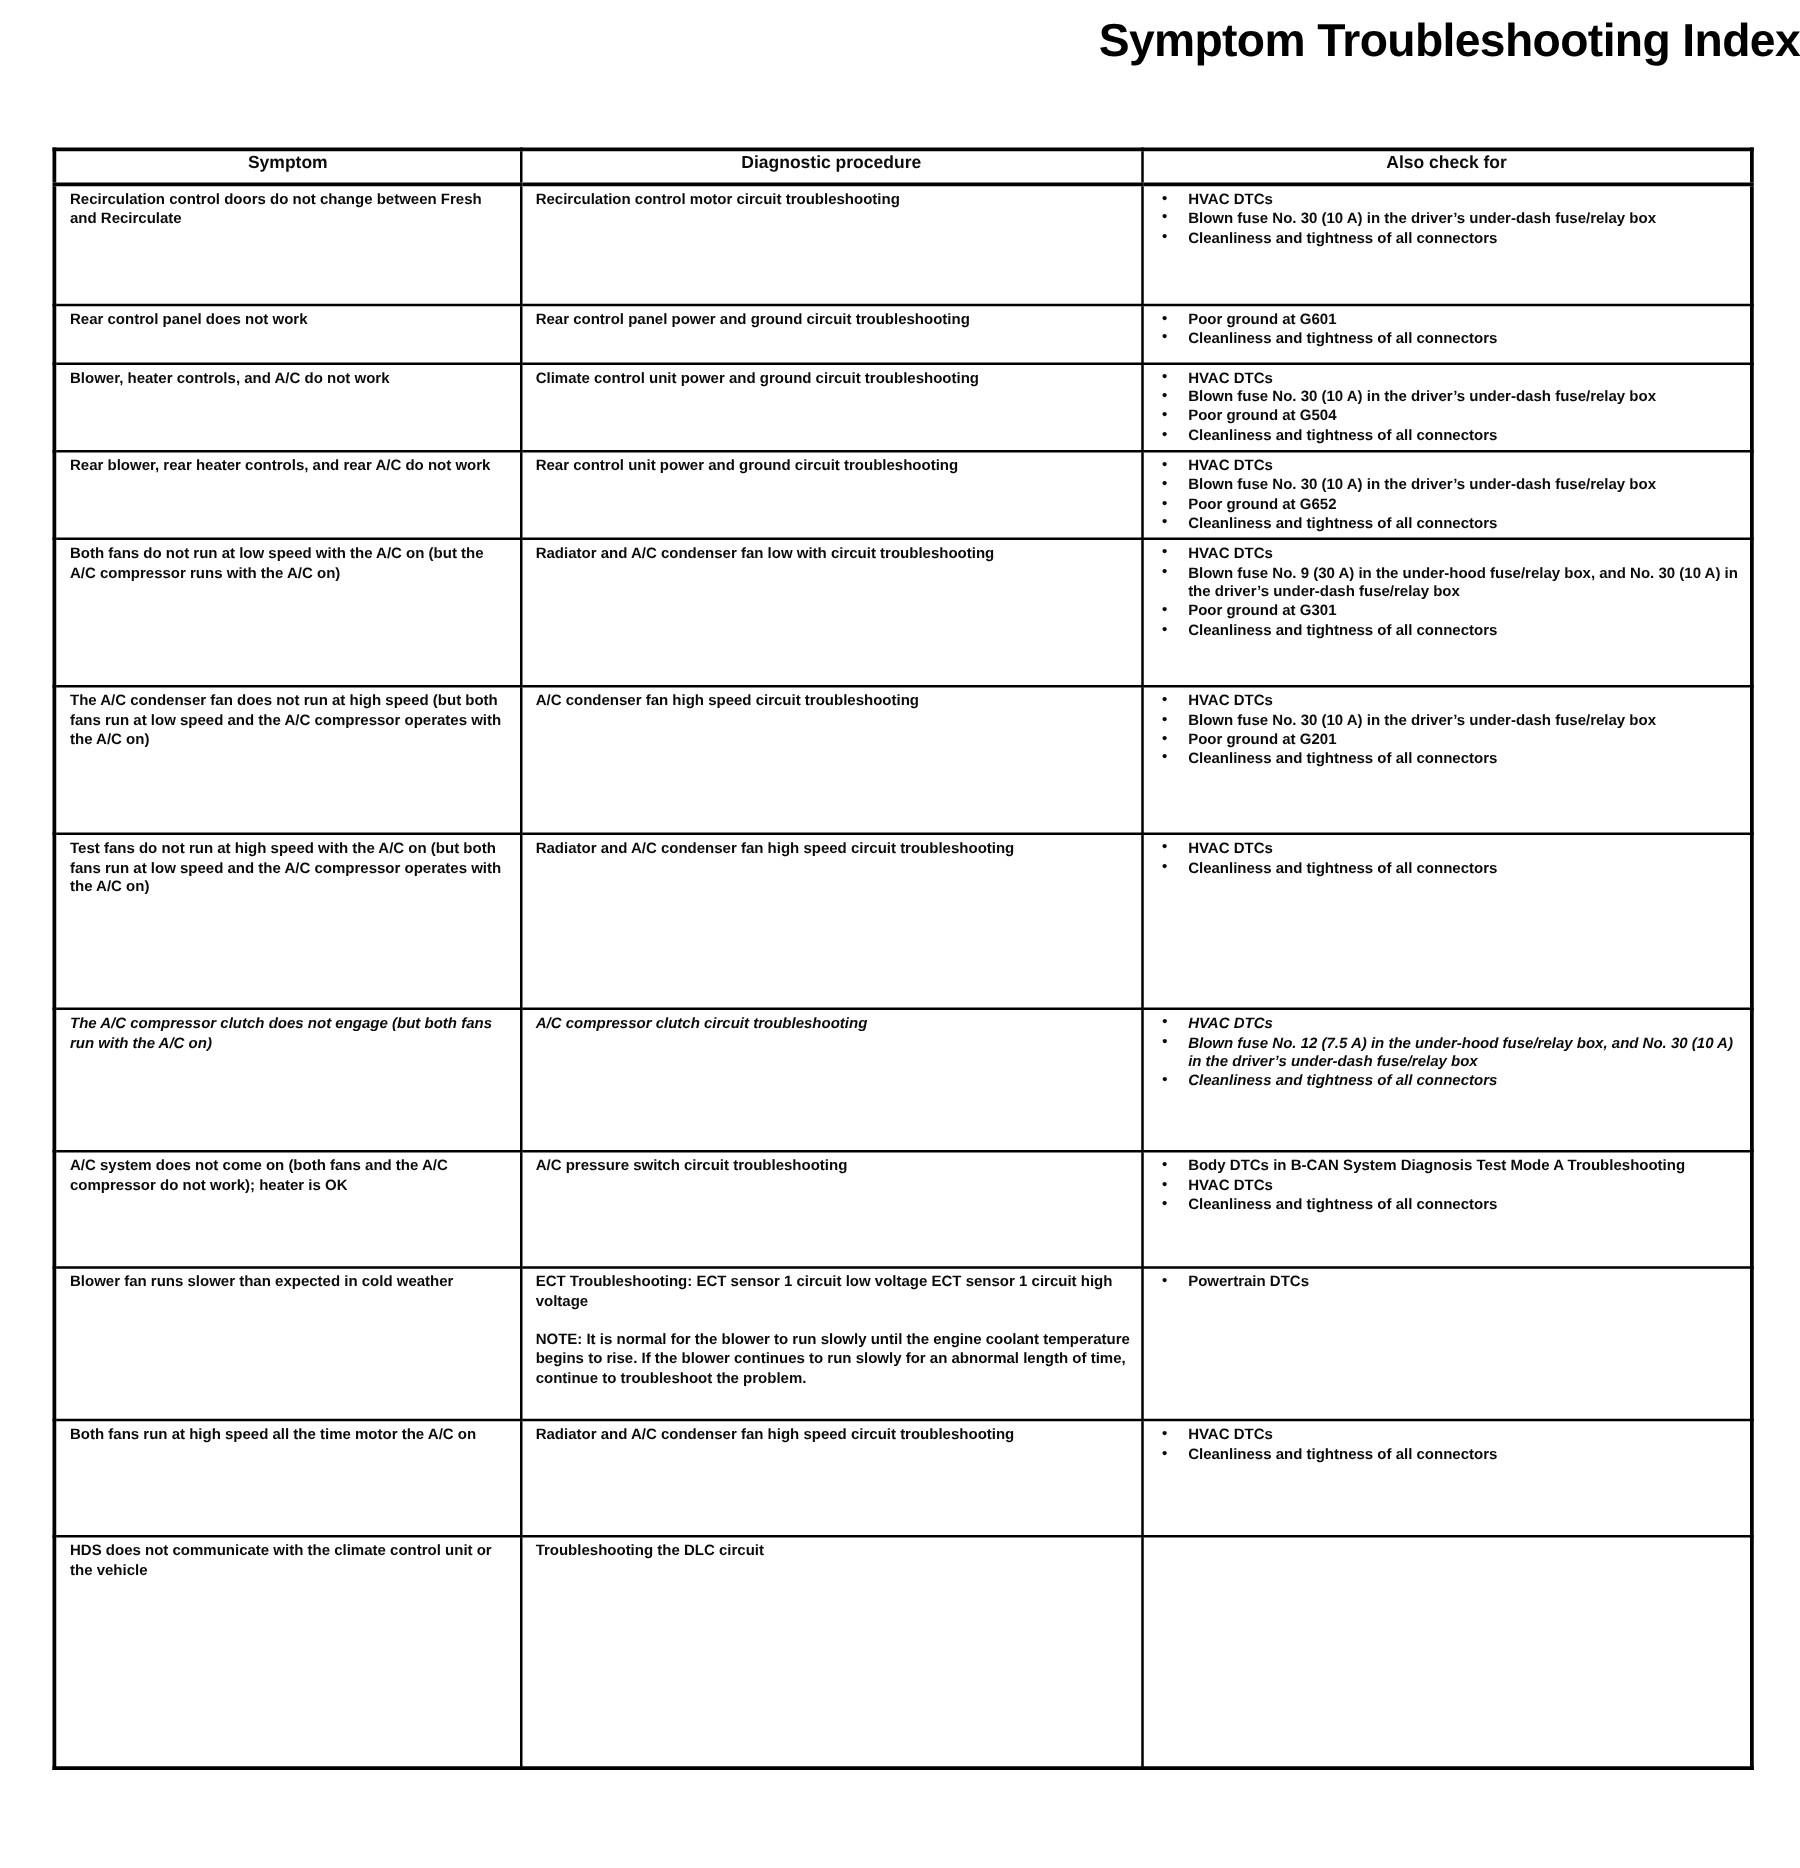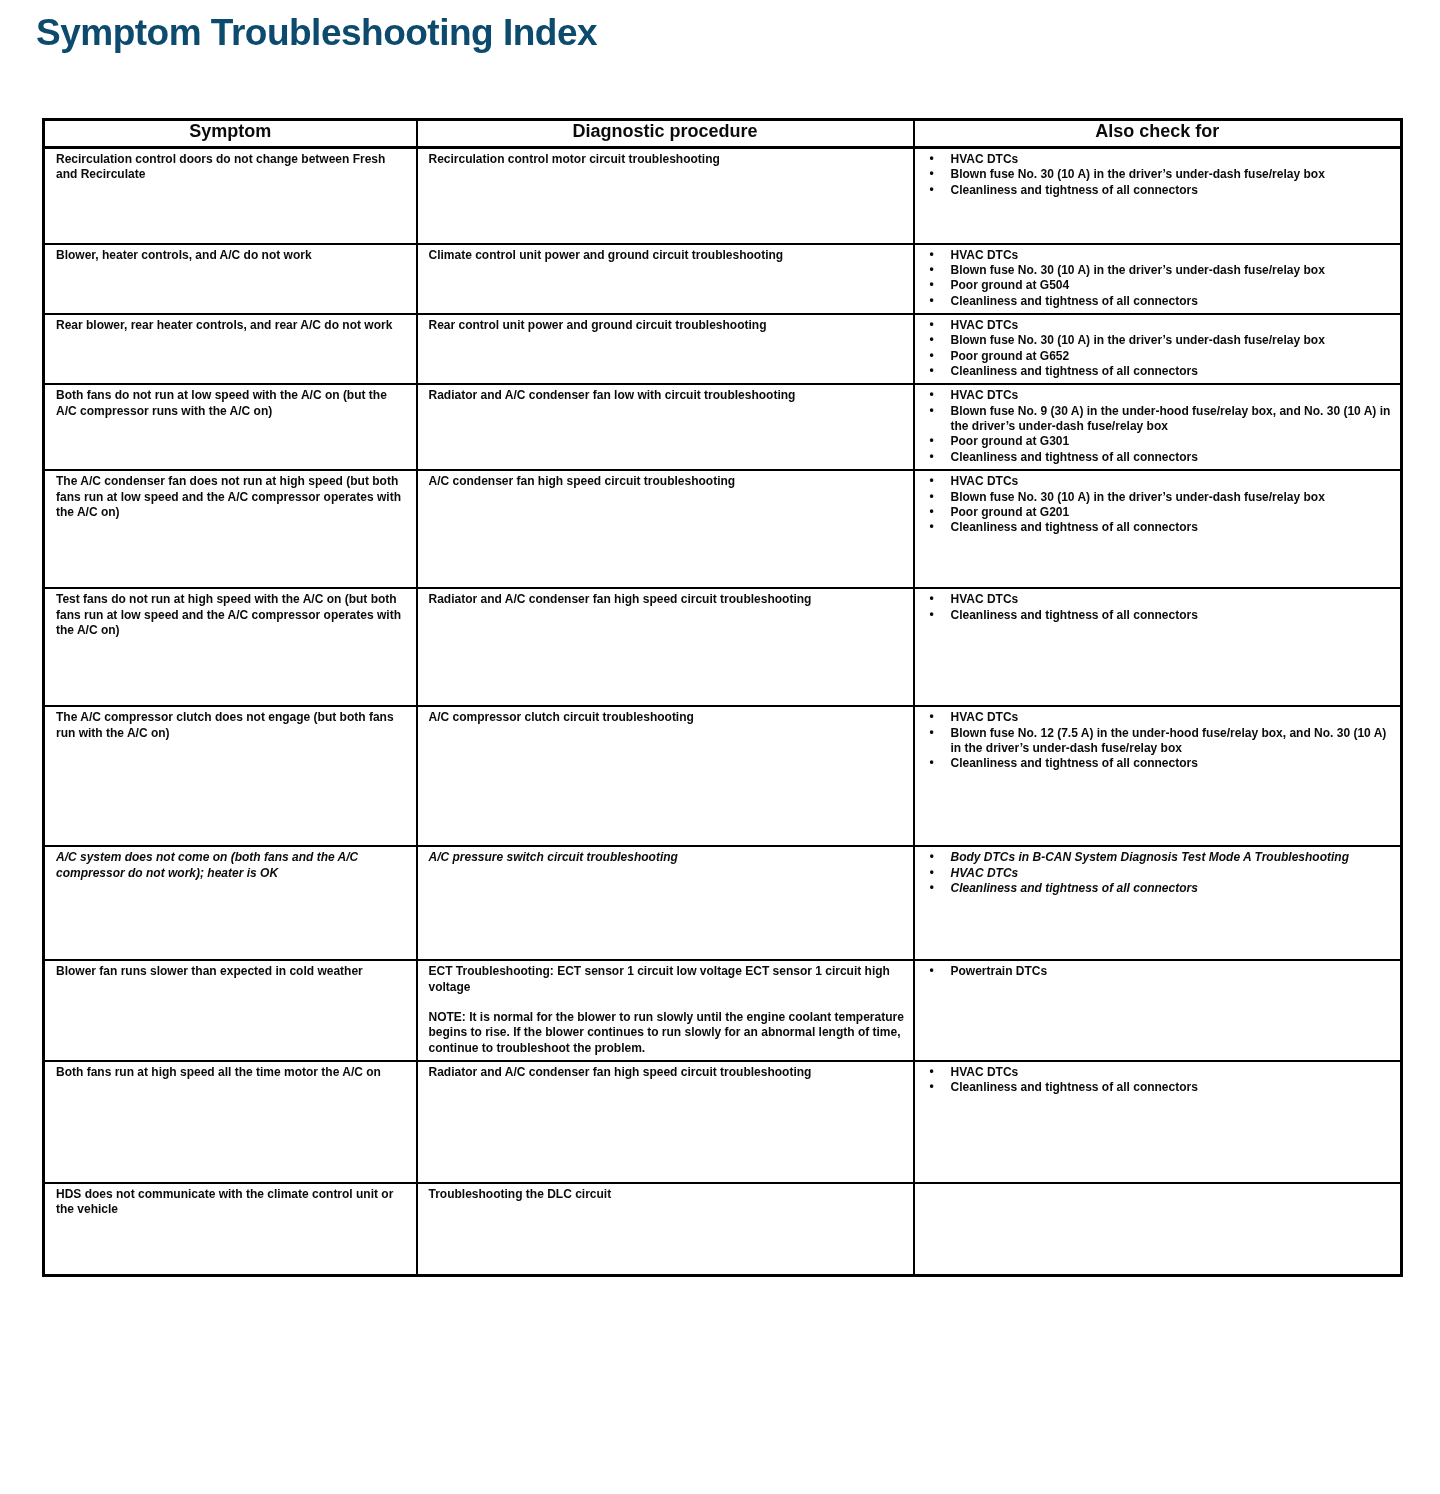--- a/index.html
+++ b/index.html
@@ -15,42 +15,43 @@
     height: 1494px;
     background: #ffffff;
     overflow: hidden;
   }
   .page-title {
     margin: 14px 0 4px 36px;
     font-size: 37px;
     font-weight: 800;
     letter-spacing: -0.5px;
     line-height: 1.05;
-    color: #0c4a6e;
+    color: #000000;
+    text-align: right;
   }
   table.symptom-table {
     position: absolute;
     left: 42px;
     top: 118px;
     width: 1358px;
     border-collapse: collapse;
     table-layout: fixed;
     border: 3px solid #000;
   }
   table.symptom-table col.c1 { width: 373px; }
   table.symptom-table col.c2 { width: 497px; }
   table.symptom-table col.c3 { width: 488px; }
   th, td {
     border: 2px solid #000;
     vertical-align: top;
     font-weight: bold;
     color: #0b0b0b;
   }
   thead th {
-    font-size: 18px;
+    font-size: 14px;
     text-align: center;
     padding: 1px 4px 2px 4px;
     border-bottom: 3px solid #000;
     height: 22px;
     line-height: 1.1;
   }
   td {
     font-size: 12px;
     line-height: 1.28;
     padding: 3px 8px 4px 11px;
@@ -116,20 +117,32 @@
           </td>
           <td class="col-checks">
             <ul>
               <li>HVAC DTCs</li>
               <li>Blown fuse No. 30 (10 A) in the driver’s under-dash fuse/relay box</li>
               <li>Cleanliness and tightness of all connectors</li>
             </ul>
           </td>
         </tr>
         <tr>
+          <td class="col-symptom">Rear control panel does not work</td>
+          <td class="col-procedure">
+            <p>Rear control panel power and ground circuit troubleshooting</p>
+          </td>
+          <td class="col-checks">
+            <ul>
+              <li>Poor ground at G601</li>
+              <li>Cleanliness and tightness of all connectors</li>
+            </ul>
+          </td>
+        </tr>
+        <tr>
           <td class="col-symptom">Blower, heater controls, and A/C do not work</td>
           <td class="col-procedure">
             <p>Climate control unit power and ground circuit troubleshooting</p>
           </td>
           <td class="col-checks">
             <ul>
               <li>HVAC DTCs</li>
               <li>Blown fuse No. 30 (10 A) in the driver’s under-dash fuse/relay box</li>
               <li>Poor ground at G504</li>
               <li>Cleanliness and tightness of all connectors</li>

